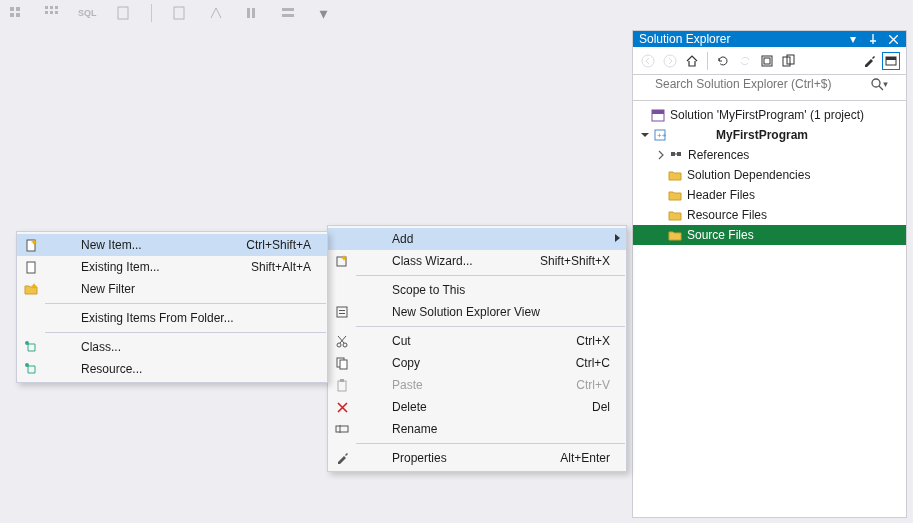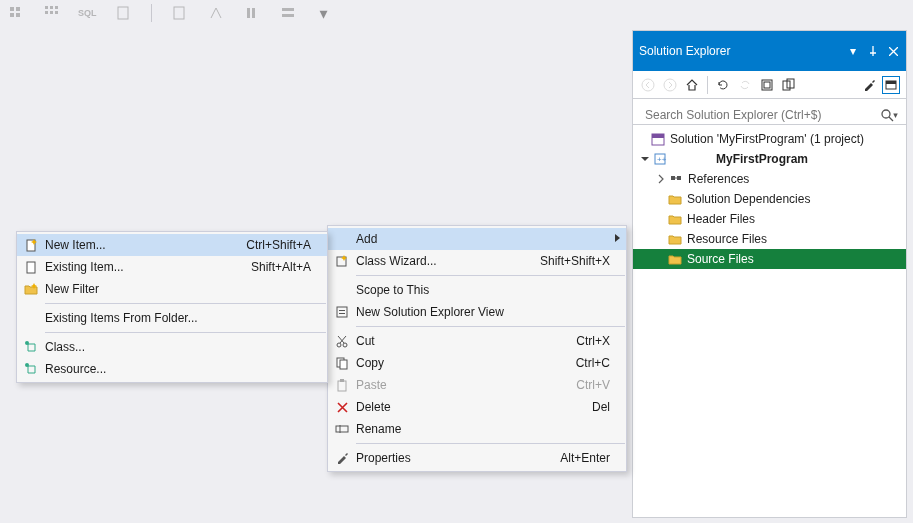--- a/index.html
+++ b/index.html
@@ -3,48 +3,48 @@
 <meta charset="utf-8">
 <style>
   * { box-sizing: border-box; font-family: "Segoe UI", Tahoma, sans-serif; }
   html, body { margin:0; padding:0; height:100%; background:#eee; }
   .app { position:relative; width:913px; height:523px; background:#eeeef2; overflow:hidden; }
   .toolbar { position:absolute; top:0; left:0; right:0; height:26px; background:#eeeef2; display:flex; align-items:center; padding:0 6px; gap:16px; }
   .tb-btn { width:20px; height:20px; display:flex; align-items:center; justify-content:center; opacity:.55; }
   .tb-sep { width:1px; height:18px; background:#c8c8cf; margin:0 2px; }
 
   .panel { position:absolute; top:30px; right:6px; width:275px; height:488px; background:#fff; border:1px solid #ccced4; }
-  .panel-title { height:40px; background:#007acc; color:#fff; font-size:12px; display:flex; align-items:center; padding:0 6px; }
+  .panel-title { height:16px; background:#007acc; color:#fff; font-size:12px; display:flex; align-items:center; padding:0 6px; }
   .panel-title .spacer{flex:1;}
   .panel-title .wbtn { width:14px; height:14px; margin-left:6px; display:flex; align-items:center; justify-content:center;}
   .panel-tools { height:28px; border-bottom:1px solid #ccced4; display:flex; align-items:center; padding:0 6px; gap:4px;}
   .pt-btn { width:18px; height:18px; display:flex; align-items:center; justify-content:center; color:#666;}
   .pt-btn.dis { opacity:.35; }
   .pt-sep { width:1px; height:18px; background:#ccced4; margin:0 2px;}
-  .search-row { height:26px; border-bottom:1px solid #ccced4; display:flex; align-items:flex-end; padding:0 8px;}
+  .search-row { height:26px; border-bottom:1px solid #ccced4; display:flex; align-items:flex-start; padding:0 18px;}
   .search-input { flex:1; border:none; outline:none; font-size:12px; color:#6a6a6a; padding:2px 4px; background:transparent;}
   .search-icon { width:18px; height:18px; display:flex; align-items:center; justify-content:center; color:#555;}
 
   .tree { font-size:12px; color:#1e1e1e; padding:4px 0; user-select:none; }
   .tree-row { height:20px; display:flex; align-items:center; white-space:nowrap; }
   .tree-row .indent { display:inline-block; }
   .ex { width:12px; height:12px; display:inline-flex; align-items:center; justify-content:center; margin-right:1px; color:#606060;}
   .ex svg{display:block;}
   .ico { width:16px; height:16px; display:inline-flex; align-items:center; justify-content:center; margin-right:4px;}
   .bold { font-weight:600;margin-left:44px; }
   .tree-row.sel { background:#15803d; color:#fff; }
   .tree-row.sel .ico svg *{ filter:none; }
 
   
   .menu { position:absolute; background:#f6f6f6; border:1px solid #cccedb; box-shadow:3px 3px 6px rgba(0,0,0,.18); padding:2px 0;}
   .mi { height:22px; display:flex; align-items:center; font-size:12px; color:#1b1b1b; position:relative; padding-right:16px;}
   .mi.disabled { color:#a0a0a0; }
   .mi.sel { background:#c9def5; }
   .mi .gutter{ width:28px; display:flex; align-items:center; justify-content:center;}
-  .mi .lbl { flex:1; padding-right:4px;}
+  .mi .lbl { flex:1; padding-right:4px;margin-left:36px;}
   .mi .sc { color:#1b1b1b; font-size:12px;}
   .mi.disabled .sc{color:#a0a0a0;}
   .mi .subarrow{ position:absolute; right:4px; top:50%; transform:translateY(-50%);}
   .msep { height:1px; background:#cccedb; margin:3px 1px 3px 28px;}
 
   .menu.main { top:225px; left:327px; width:300px;}
   .menu.sub  { top:231px; left:16px;  width:312px;}
 </style>
 </head>
 <body>

